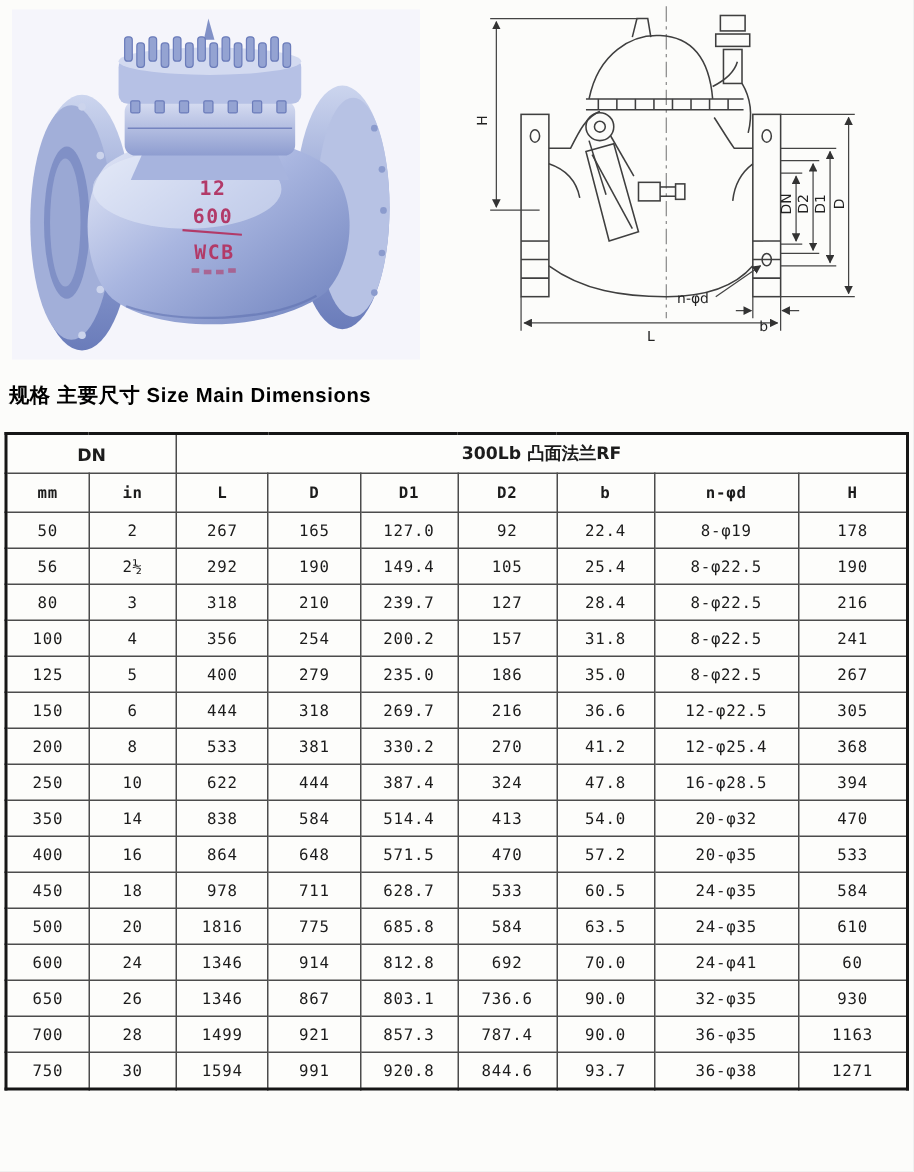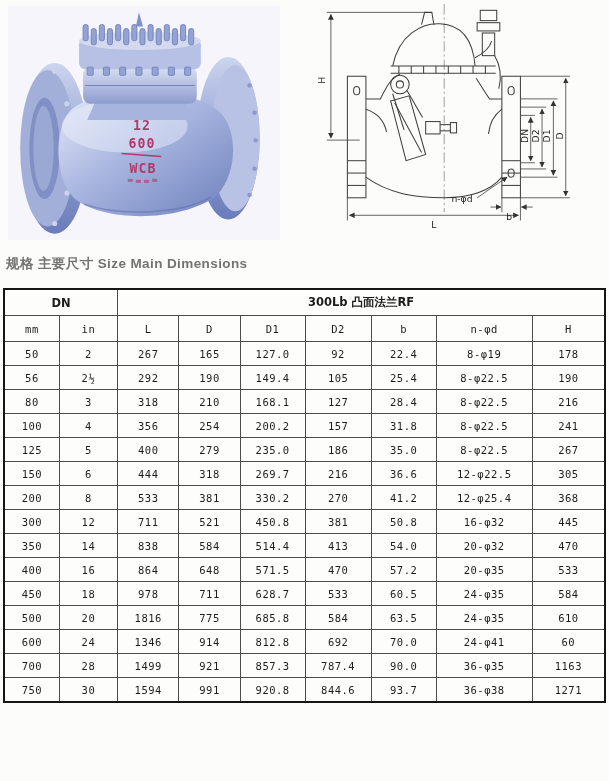--- a/index.html
+++ b/index.html
@@ -5,39 +5,39 @@
   html,body{margin:0;padding:0;background:#e8e8e8;}
   .page{
     position:relative;width:609px;height:781px;margin:0 auto;
     background:#fcfcfa;overflow:hidden;
     font-family:"Liberation Sans",sans-serif;
   }
   .photo-panel{position:absolute;left:8px;top:6px;width:272px;height:234px;}
   .drawing-panel{position:absolute;left:300px;top:0;width:309px;height:242px;}
   .section-title{
     position:absolute;left:6px;top:255px;
-    font-size:13.5px;font-weight:bold;color:#737373;letter-spacing:0.4px;
+    font-size:13.5px;font-weight:bold;color:#000000;letter-spacing:0.4px;
     font-family:"Liberation Sans",sans-serif;
   }
   table.dim-table{
     position:absolute;left:3px;top:288px;width:603px;
     border-collapse:collapse;table-layout:fixed;
     background:#fdfdfb;border:2px solid #161616;
   }
   table.dim-table th,table.dim-table td{
     border:1px solid #4c4c4c;text-align:center;vertical-align:middle;
     padding:0;color:#1c1c1c;overflow:hidden;white-space:nowrap;
   }
   thead tr.group-row th{
     font-family:"DejaVu Sans",sans-serif;
     font-size:11.5px;font-weight:bold;height:25px;
   }
   thead tr.cols-row th{
     font-family:"DejaVu Sans Mono",monospace;
-    font-size:10.5px;font-weight:normal;height:25px;letter-spacing:0.5px;margin-left:40px;
+    font-size:10.5px;font-weight:bold;height:25px;letter-spacing:0.5px;margin-left:40px;
   }
   tbody td{
     font-family:"DejaVu Sans Mono",monospace;
     font-size:10.5px;height:23px;letter-spacing:0.5px;
   }
   svg text{font-family:"DejaVu Sans",sans-serif;}
   .marking-text{
     font-family:"DejaVu Sans Mono",monospace;font-weight:bold;
     letter-spacing:1px;
   }
@@ -300,21 +300,21 @@
           <td>105</td>
           <td>25.4</td>
           <td>8-φ22.5</td>
           <td>190</td>
         </tr>
         <tr>
           <td>80</td>
           <td>3</td>
           <td>318</td>
           <td>210</td>
-          <td>168.1</td>
+          <td>239.7</td>
           <td>127</td>
           <td>28.4</td>
           <td>8-φ22.5</td>
           <td>216</td>
         </tr>
         <tr>
           <td>100</td>
           <td>4</td>
           <td>356</td>
           <td>254</td>
@@ -351,29 +351,29 @@
           <td>8</td>
           <td>533</td>
           <td>381</td>
           <td>330.2</td>
           <td>270</td>
           <td>41.2</td>
           <td>12-φ25.4</td>
           <td>368</td>
         </tr>
         <tr>
-          <td>300</td>
-          <td>12</td>
-          <td>711</td>
-          <td>521</td>
-          <td>450.8</td>
-          <td>381</td>
-          <td>50.8</td>
-          <td>16-φ32</td>
-          <td>445</td>
+          <td>250</td>
+          <td>10</td>
+          <td>622</td>
+          <td>444</td>
+          <td>387.4</td>
+          <td>324</td>
+          <td>47.8</td>
+          <td>16-φ28.5</td>
+          <td>394</td>
         </tr>
         <tr>
           <td>350</td>
           <td>14</td>
           <td>838</td>
           <td>584</td>
           <td>514.4</td>
           <td>413</td>
           <td>54.0</td>
           <td>20-φ32</td>
@@ -417,20 +417,31 @@
           <td>24</td>
           <td>1346</td>
           <td>914</td>
           <td>812.8</td>
           <td>692</td>
           <td>70.0</td>
           <td>24-φ41</td>
           <td>60</td>
         </tr>
         <tr>
+          <td>650</td>
+          <td>26</td>
+          <td>1346</td>
+          <td>867</td>
+          <td>803.1</td>
+          <td>736.6</td>
+          <td>90.0</td>
+          <td>32-φ35</td>
+          <td>930</td>
+        </tr>
+        <tr>
           <td>700</td>
           <td>28</td>
           <td>1499</td>
           <td>921</td>
           <td>857.3</td>
           <td>787.4</td>
           <td>90.0</td>
           <td>36-φ35</td>
           <td>1163</td>
         </tr>

